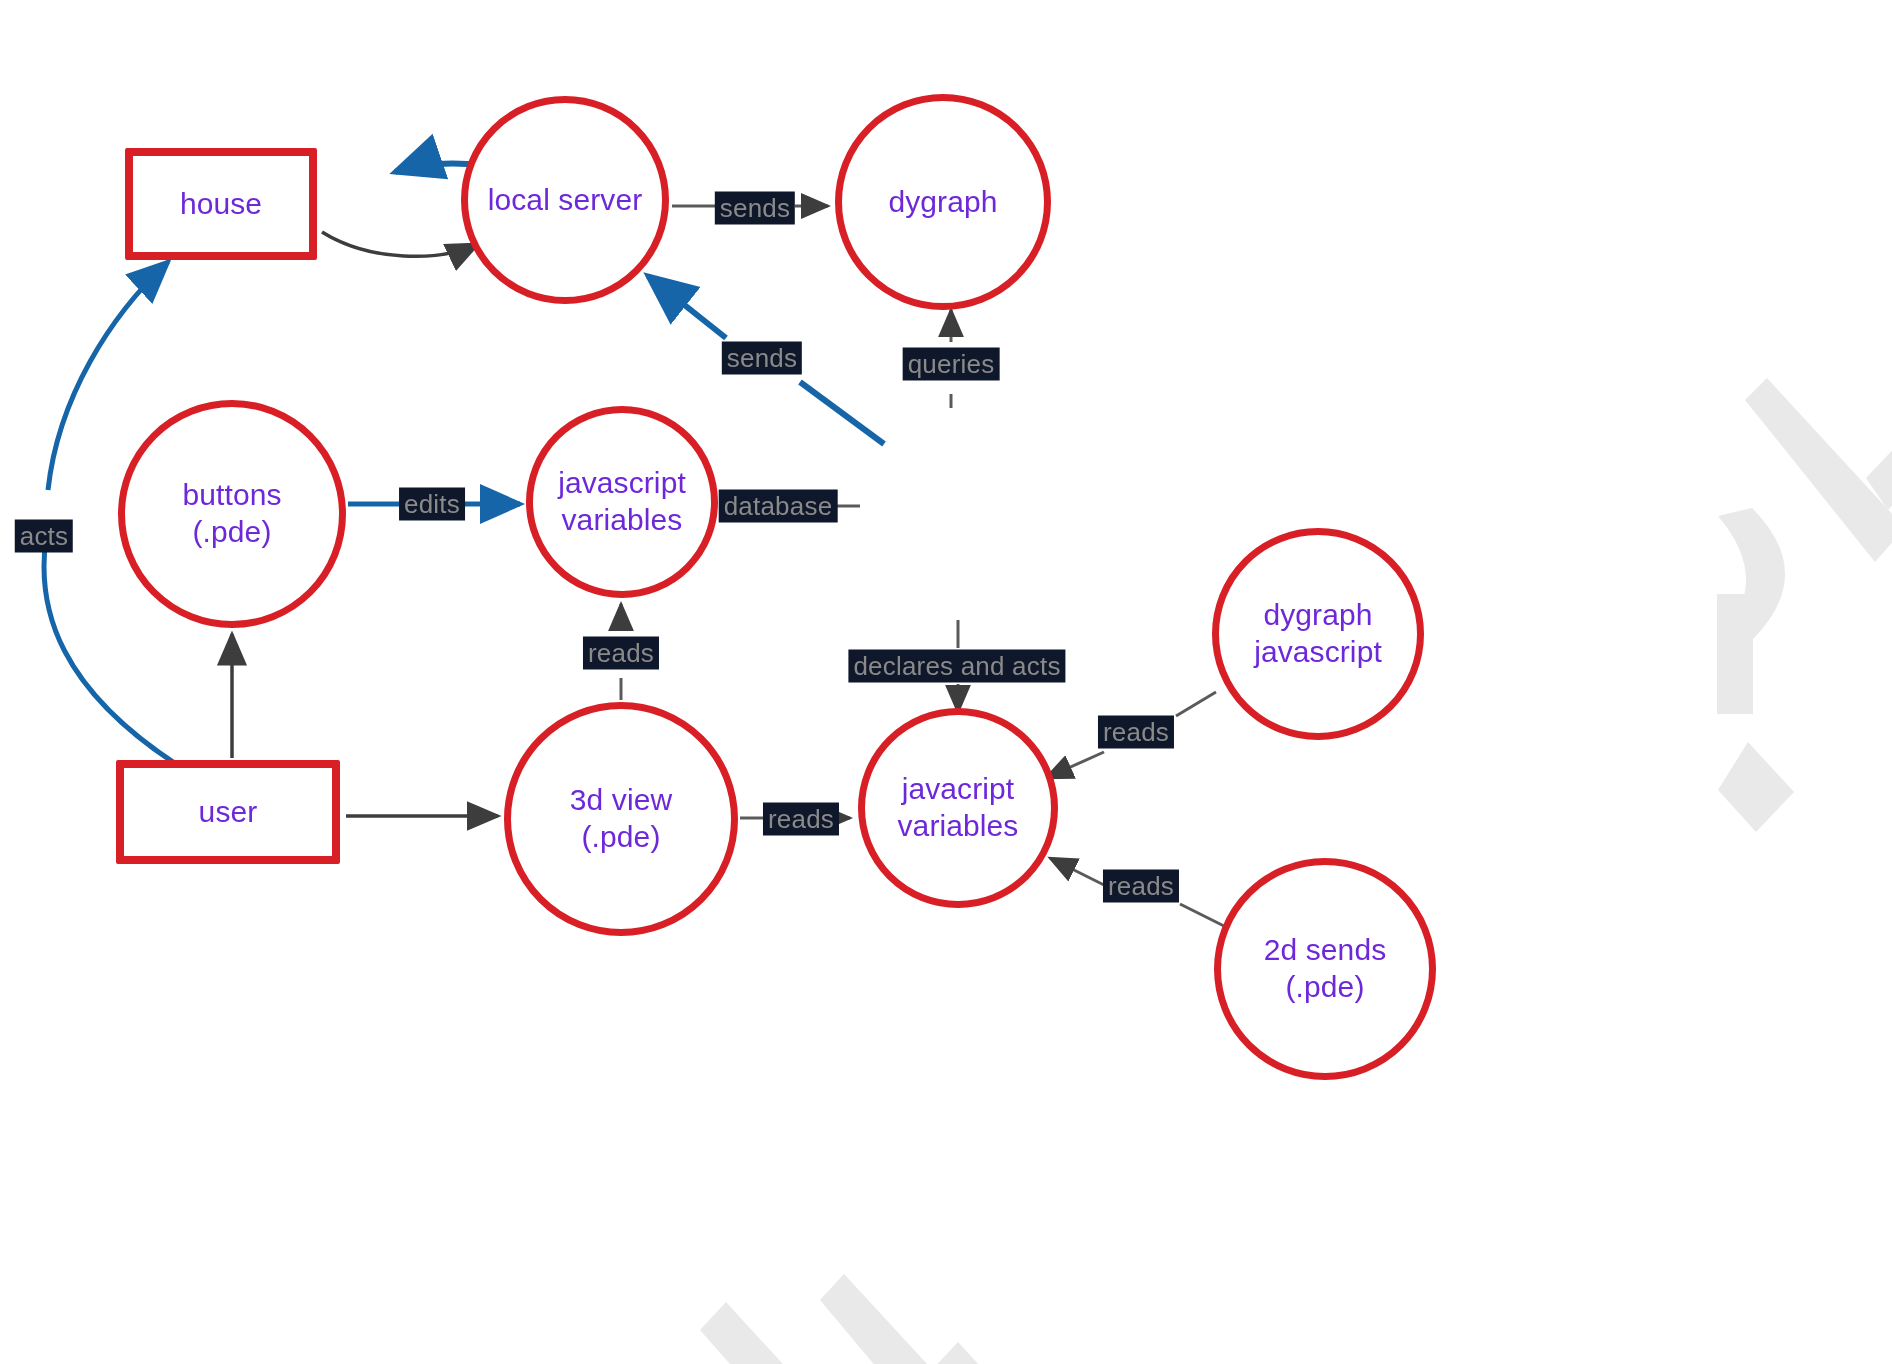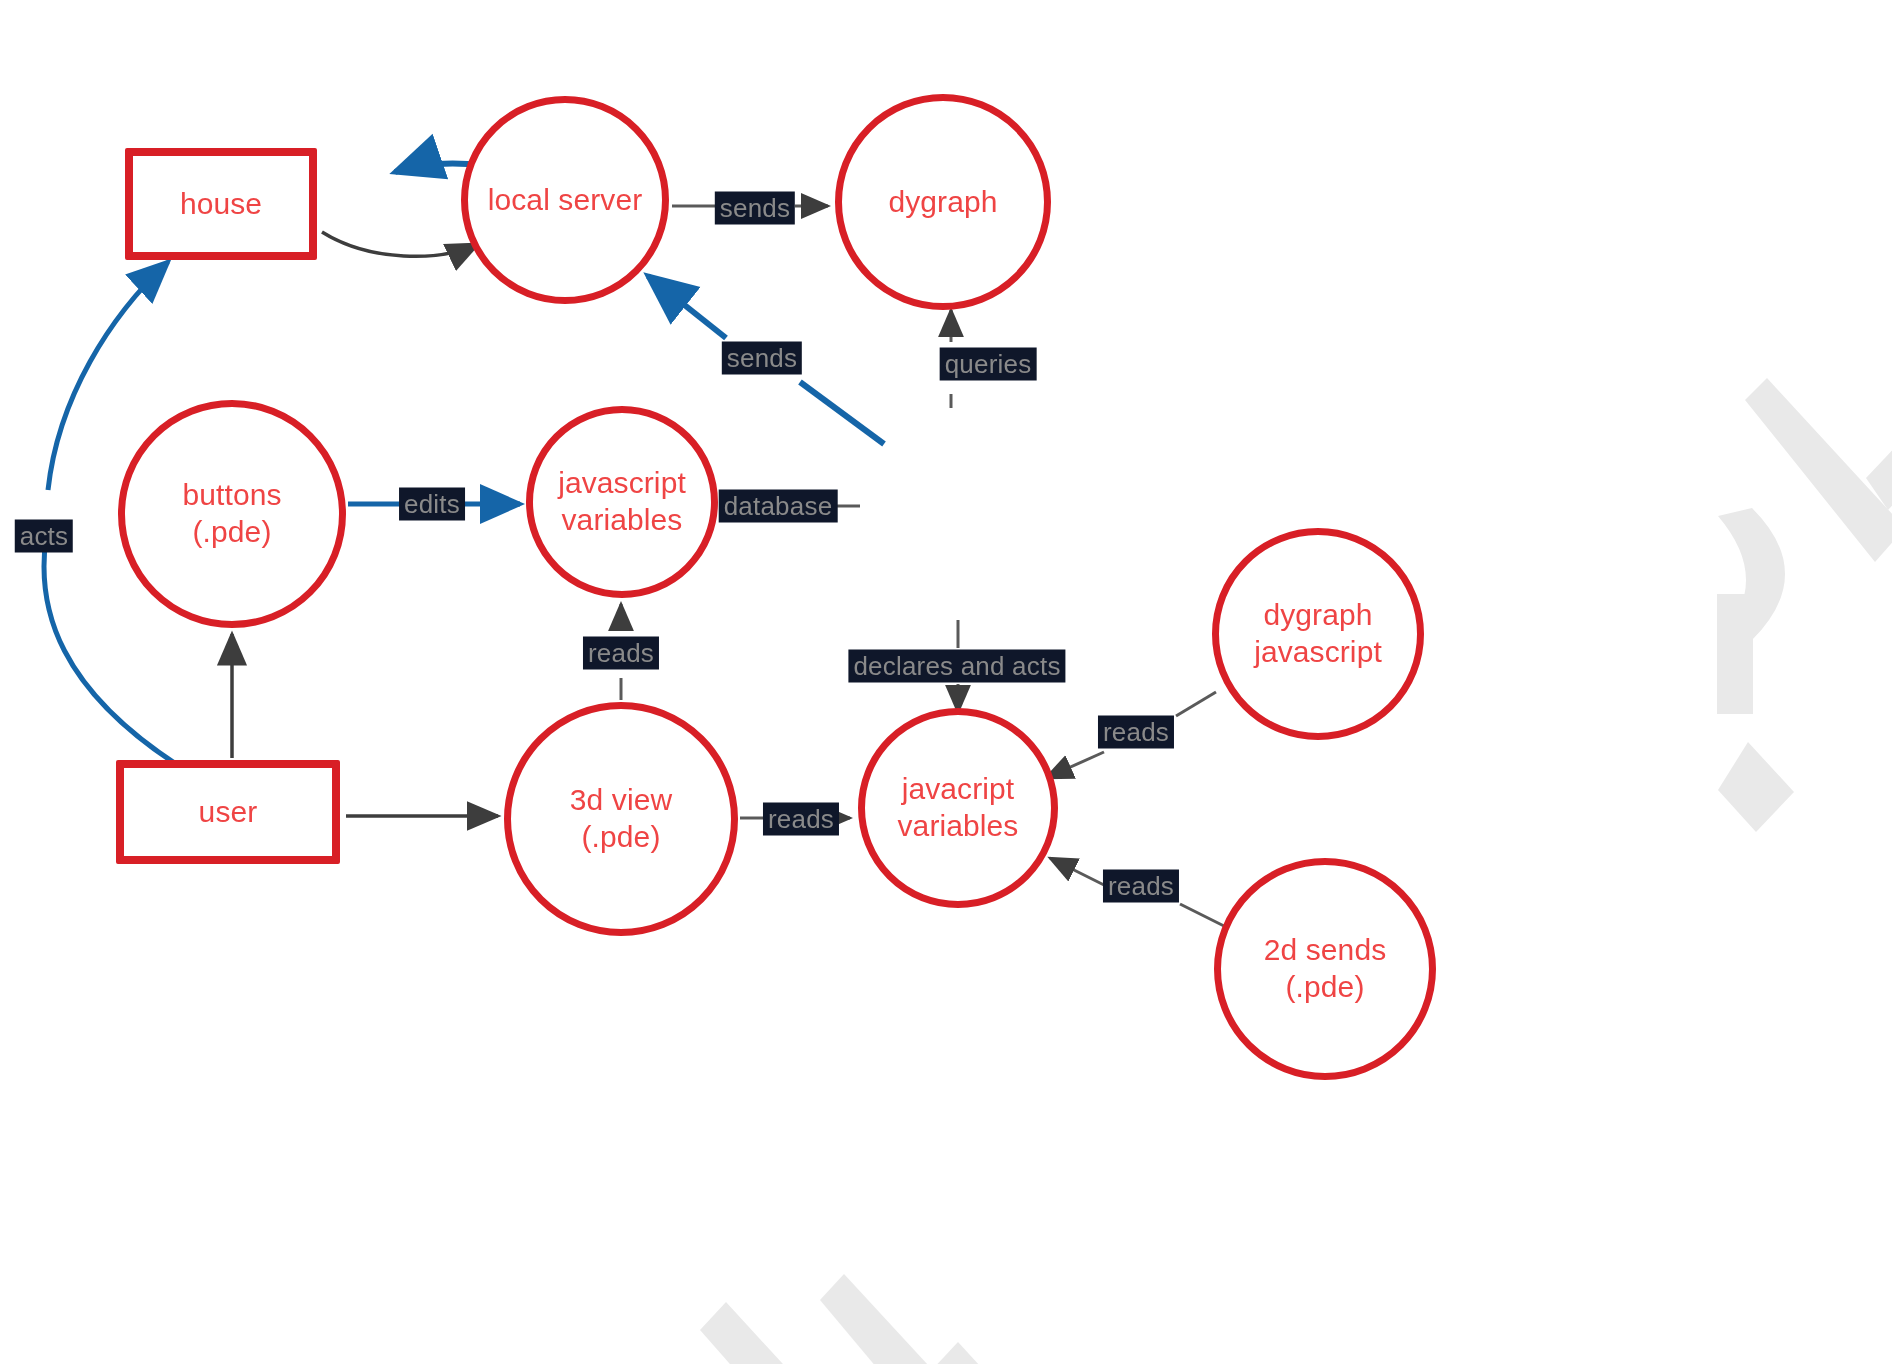--- a/index.html
+++ b/index.html
@@ -42,21 +42,21 @@
   }
   .node.rect {
     border: 8px solid #d81f26;
     border-radius: 2px;
   }
   .node-label {
     font-size: 30px;
     line-height: 1.22;
     letter-spacing: 0.1px;
     white-space: pre-line;
-    color: #ef4444;
+    color: #6d28d9;
     font-weight: 400;
   }
   .edge-label {
     position: absolute;
     font-size: 26px;
     color: #8a8a8a;
     background: #0f172a;
     padding: 1px 5px;
     white-space: nowrap;
     transform: translate(-50%, -50%);
@@ -180,21 +180,21 @@
 variables</span>
   </div>
 
   <div class="node circle" style="left:1214px; top:858px; width:222px; height:222px;">
     <span class="node-label">2d sends
 (.pde)</span>
   </div>
 
   <span class="edge-label" style="left:755px; top:208px;">sends</span>
   <span class="edge-label" style="left:762px; top:358px;">sends</span>
-  <span class="edge-label" style="left:988px; top:364px;">queries</span>
+  <span class="edge-label" style="left:951px; top:364px;">queries</span>
   <span class="edge-label" style="left:778px; top:506px;">database</span>
   <span class="edge-label" style="left:432px; top:504px;">edits</span>
   <span class="edge-label" style="left:44px; top:536px;">acts</span>
   <span class="edge-label" style="left:621px; top:653px;">reads</span>
   <span class="edge-label" style="left:957px; top:666px;">declares and acts</span>
   <span class="edge-label" style="left:801px; top:819px;">reads</span>
   <span class="edge-label" style="left:1136px; top:732px;">reads</span>
   <span class="edge-label" style="left:1141px; top:886px;">reads</span>
 
 </div>

